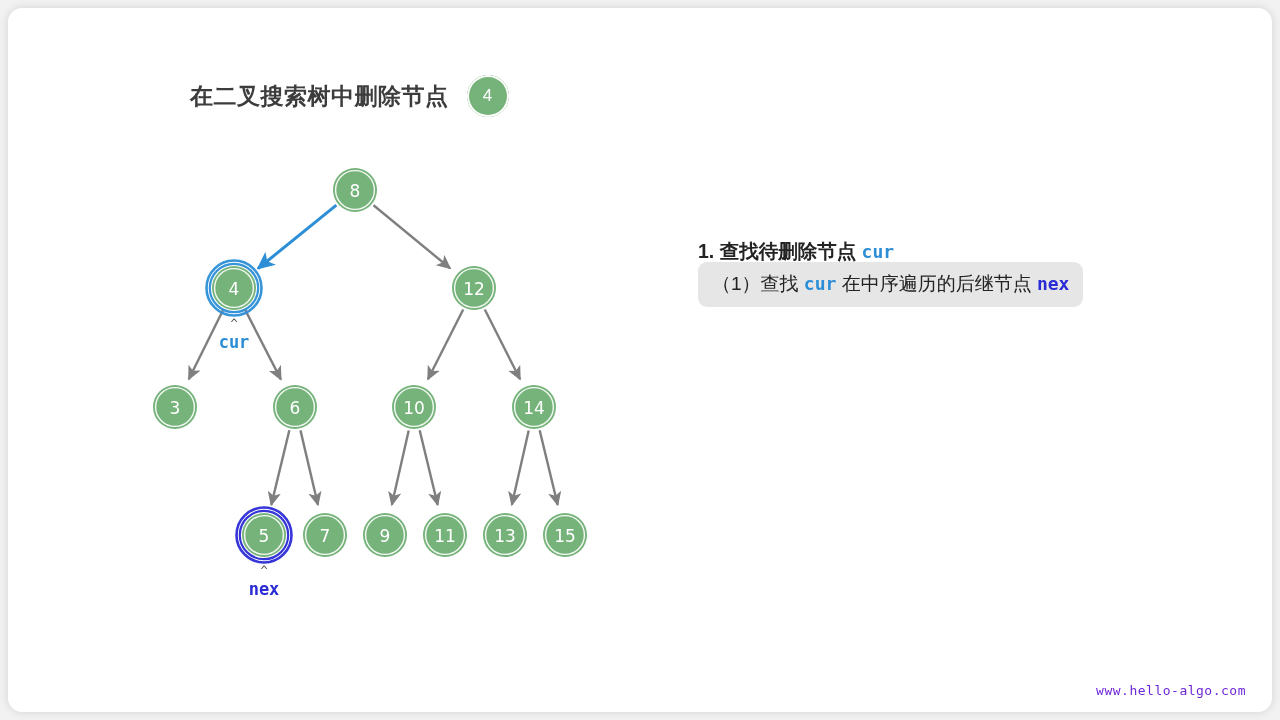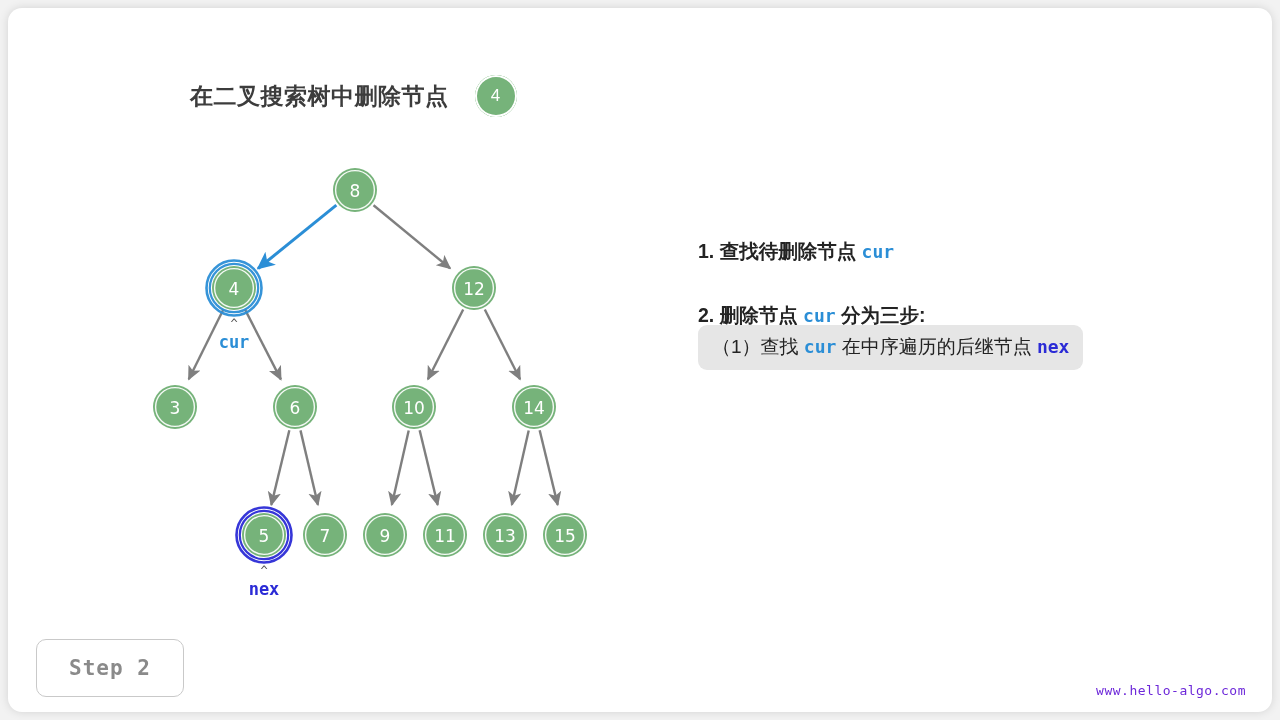--- a/index.html
+++ b/index.html
@@ -28,21 +28,21 @@
   }
 
   
   #title-row {
     position: absolute;
     left: 190px;
     top: 74px;
     height: 44px;
     display: flex;
     align-items: center;
-    gap: 26px;
+    gap: 18px;
   }
   #title-text {
     font-size: 23px;
     font-weight: bold;
     color: #3c3c3c;
     letter-spacing: 0.5px;
     white-space: nowrap;
   }
   .badge-node {
     width: 42px;
@@ -270,27 +270,21 @@
       </g>
   </svg>
 
   <div id="panel">
 
     <div class="p-line p-h">
       <span>1. 查找待删除节点 </span><span class="mono cur">cur</span>
     </div>
 
 
-    <div class="p-line p-h row3">
-      <span>2. 删除节点 </span><span class="mono cur">cur</span><span> 分为三步:</span>
-    </div>
 
     <div id="hl-box">
       <span>（1）</span><span>查找 </span><span class="mono cur">cur</span><span> 在中序遍历的后继节点 </span><span class="mono nex">nex</span>
     </div>
   </div>
 
-  <div id="step-badge">
-    <span id="step-label">Step 2</span>
-  </div>
 
   <div id="watermark">www.hello-algo.com</div>
 </div>
 
 </body></html>

